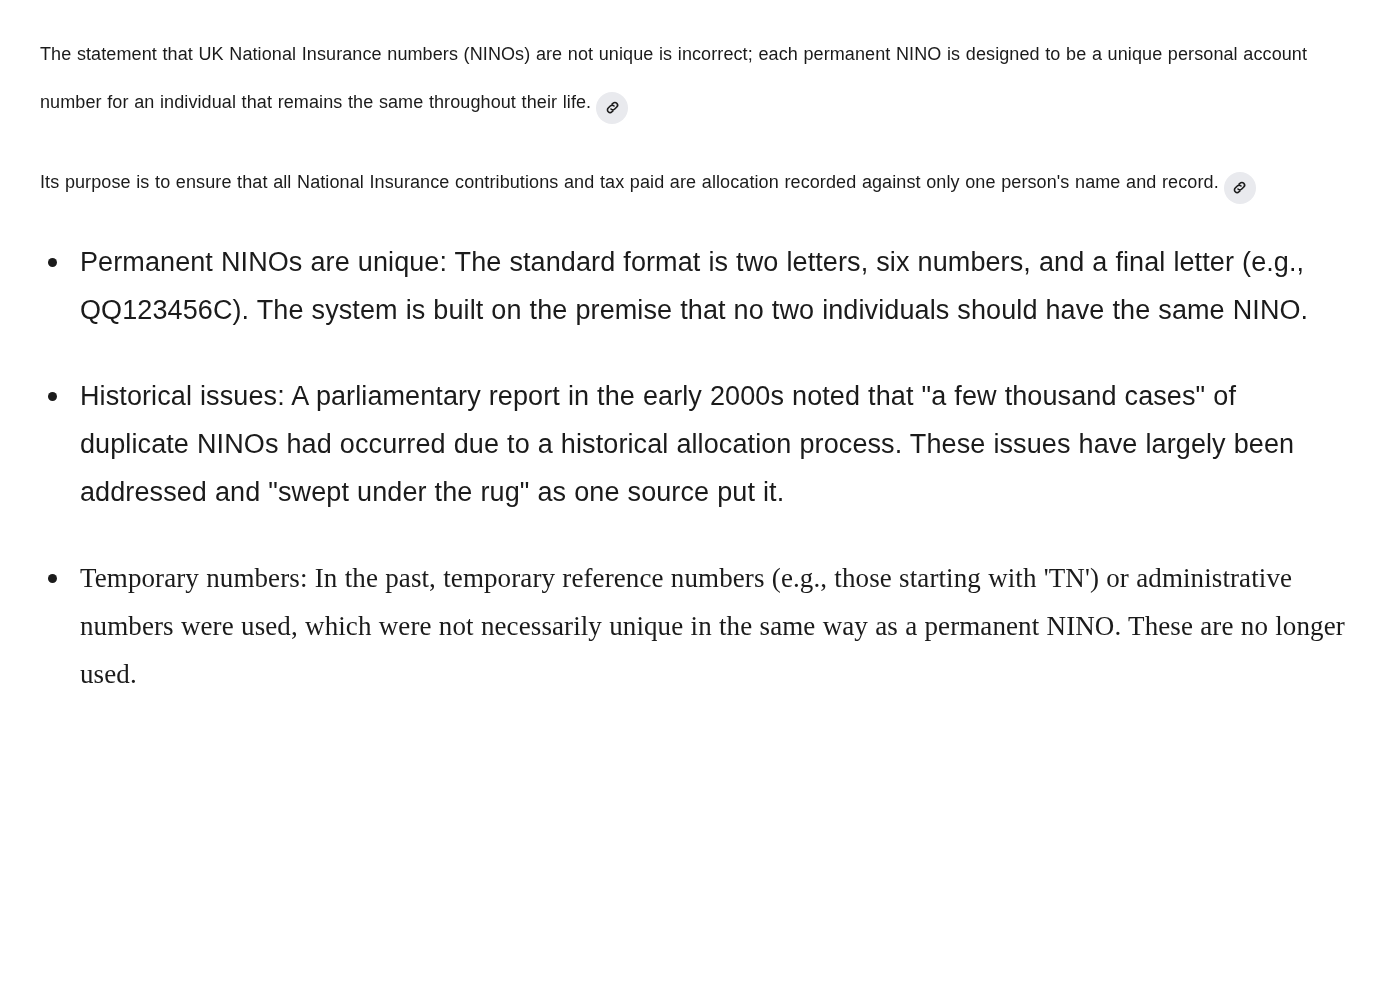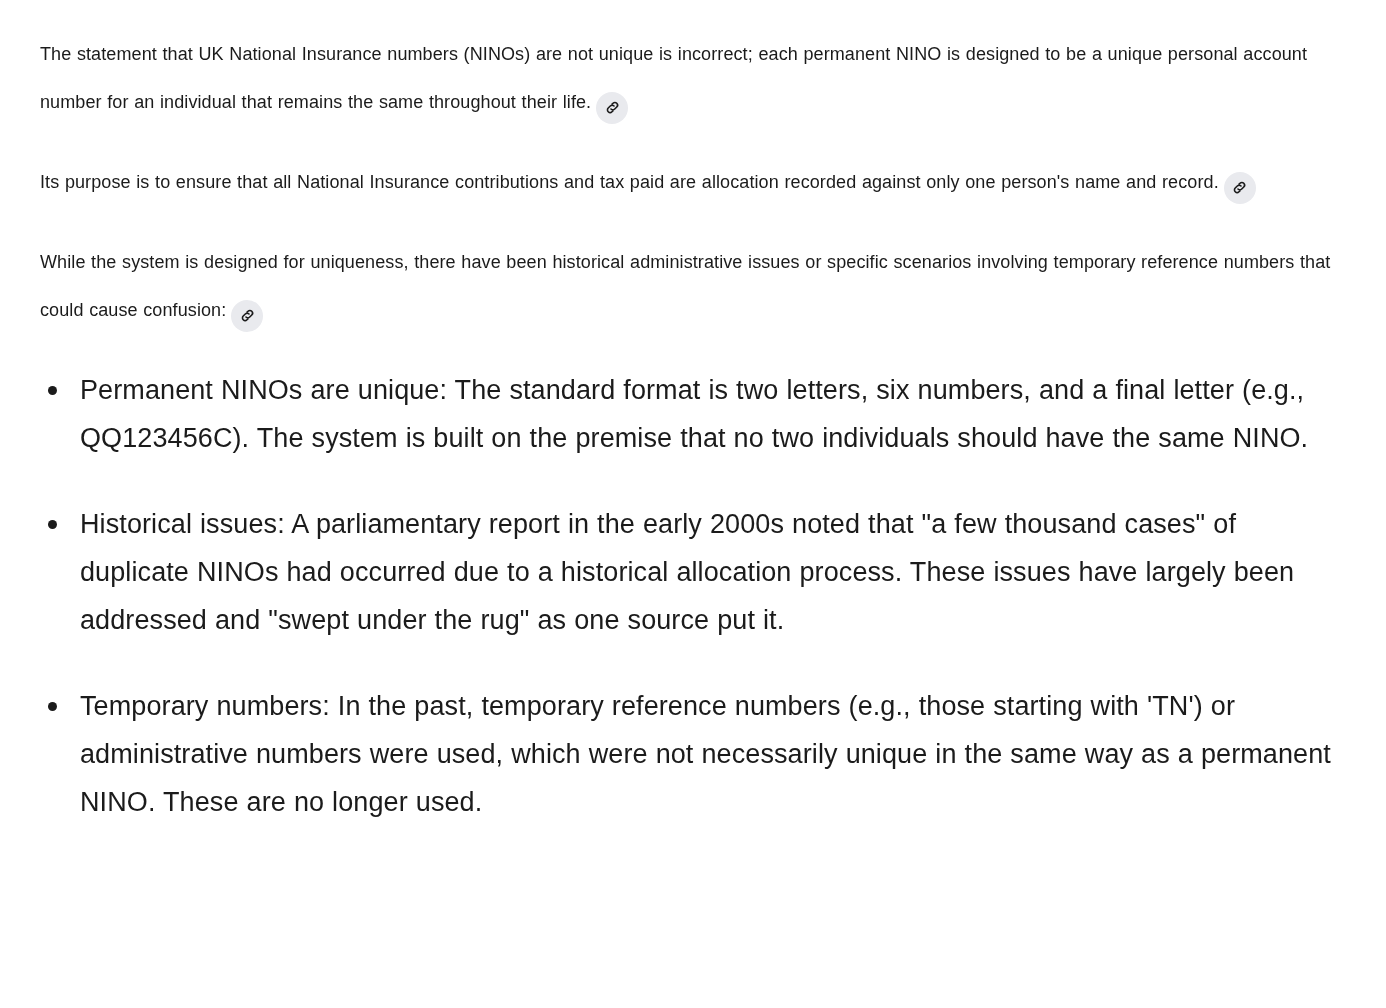--- a/index.html
+++ b/index.html
@@ -41,21 +41,21 @@
     position: relative;
     font-size: 27px;
     line-height: 48px;
     letter-spacing: 0.1px;
     color: #1b1b1b;
     margin: 0 0 38px 0;
     padding-left: 40px;
     max-width: 1312px;
     word-spacing: 0.4px;
   }
-  .bullet-item:last-child { margin-bottom: 0; }
+  .bullet-item:last-child { margin-bottom: 0; font-family: Liberation Serif, serif; }
 
   .bullet-dot {
     position: absolute;
     left: 8px;
     top: 20px;
     width: 9px;
     height: 9px;
     border-radius: 50%;
     background: #1b1b1b;
   }
@@ -98,26 +98,20 @@
         </svg>
       </span></p>
 
   <p class="para"><span>Its purpose is to ensure that all National Insurance contributions and tax paid are allocation recorded against only one person's name and record.</span><span class="cite-badge">
         <svg viewBox="0 0 20 20" aria-hidden="true">
           <path d="M8.2 11.8 A3.1 3.1 0 0 0 12.6 11.8 L15.0 9.4 A3.1 3.1 0 0 0 10.6 5.0 L9.5 6.1"></path>
           <path d="M11.8 8.2 A3.1 3.1 0 0 0 7.4 8.2 L5.0 10.6 A3.1 3.1 0 0 0 9.4 15.0 L10.5 13.9"></path>
         </svg>
       </span></p>
 
-  <p class="para"><span>While the system is designed for uniqueness, there have been historical administrative issues or specific scenarios involving temporary reference numbers that could cause confusion:</span><span class="cite-badge">
-        <svg viewBox="0 0 20 20" aria-hidden="true">
-          <path d="M8.2 11.8 A3.1 3.1 0 0 0 12.6 11.8 L15.0 9.4 A3.1 3.1 0 0 0 10.6 5.0 L9.5 6.1"></path>
-          <path d="M11.8 8.2 A3.1 3.1 0 0 0 7.4 8.2 L5.0 10.6 A3.1 3.1 0 0 0 9.4 15.0 L10.5 13.9"></path>
-        </svg>
-      </span></p>
 
   <ul class="bullet-list">
     <li class="bullet-item">
       <span class="bullet-dot"></span>
       <span>Permanent NINOs are unique: The standard format is two letters, six numbers, and a final letter (e.g., QQ123456C). The system is built on the premise that no two individuals should have the same NINO.</span>
     </li>
     <li class="bullet-item">
       <span class="bullet-dot"></span>
       <span>Historical issues: A parliamentary report in the early 2000s noted that "a few thousand cases" of duplicate NINOs had occurred due to a historical allocation process. These issues have largely been addressed and "swept under the rug" as one source put it.</span>
     </li>

